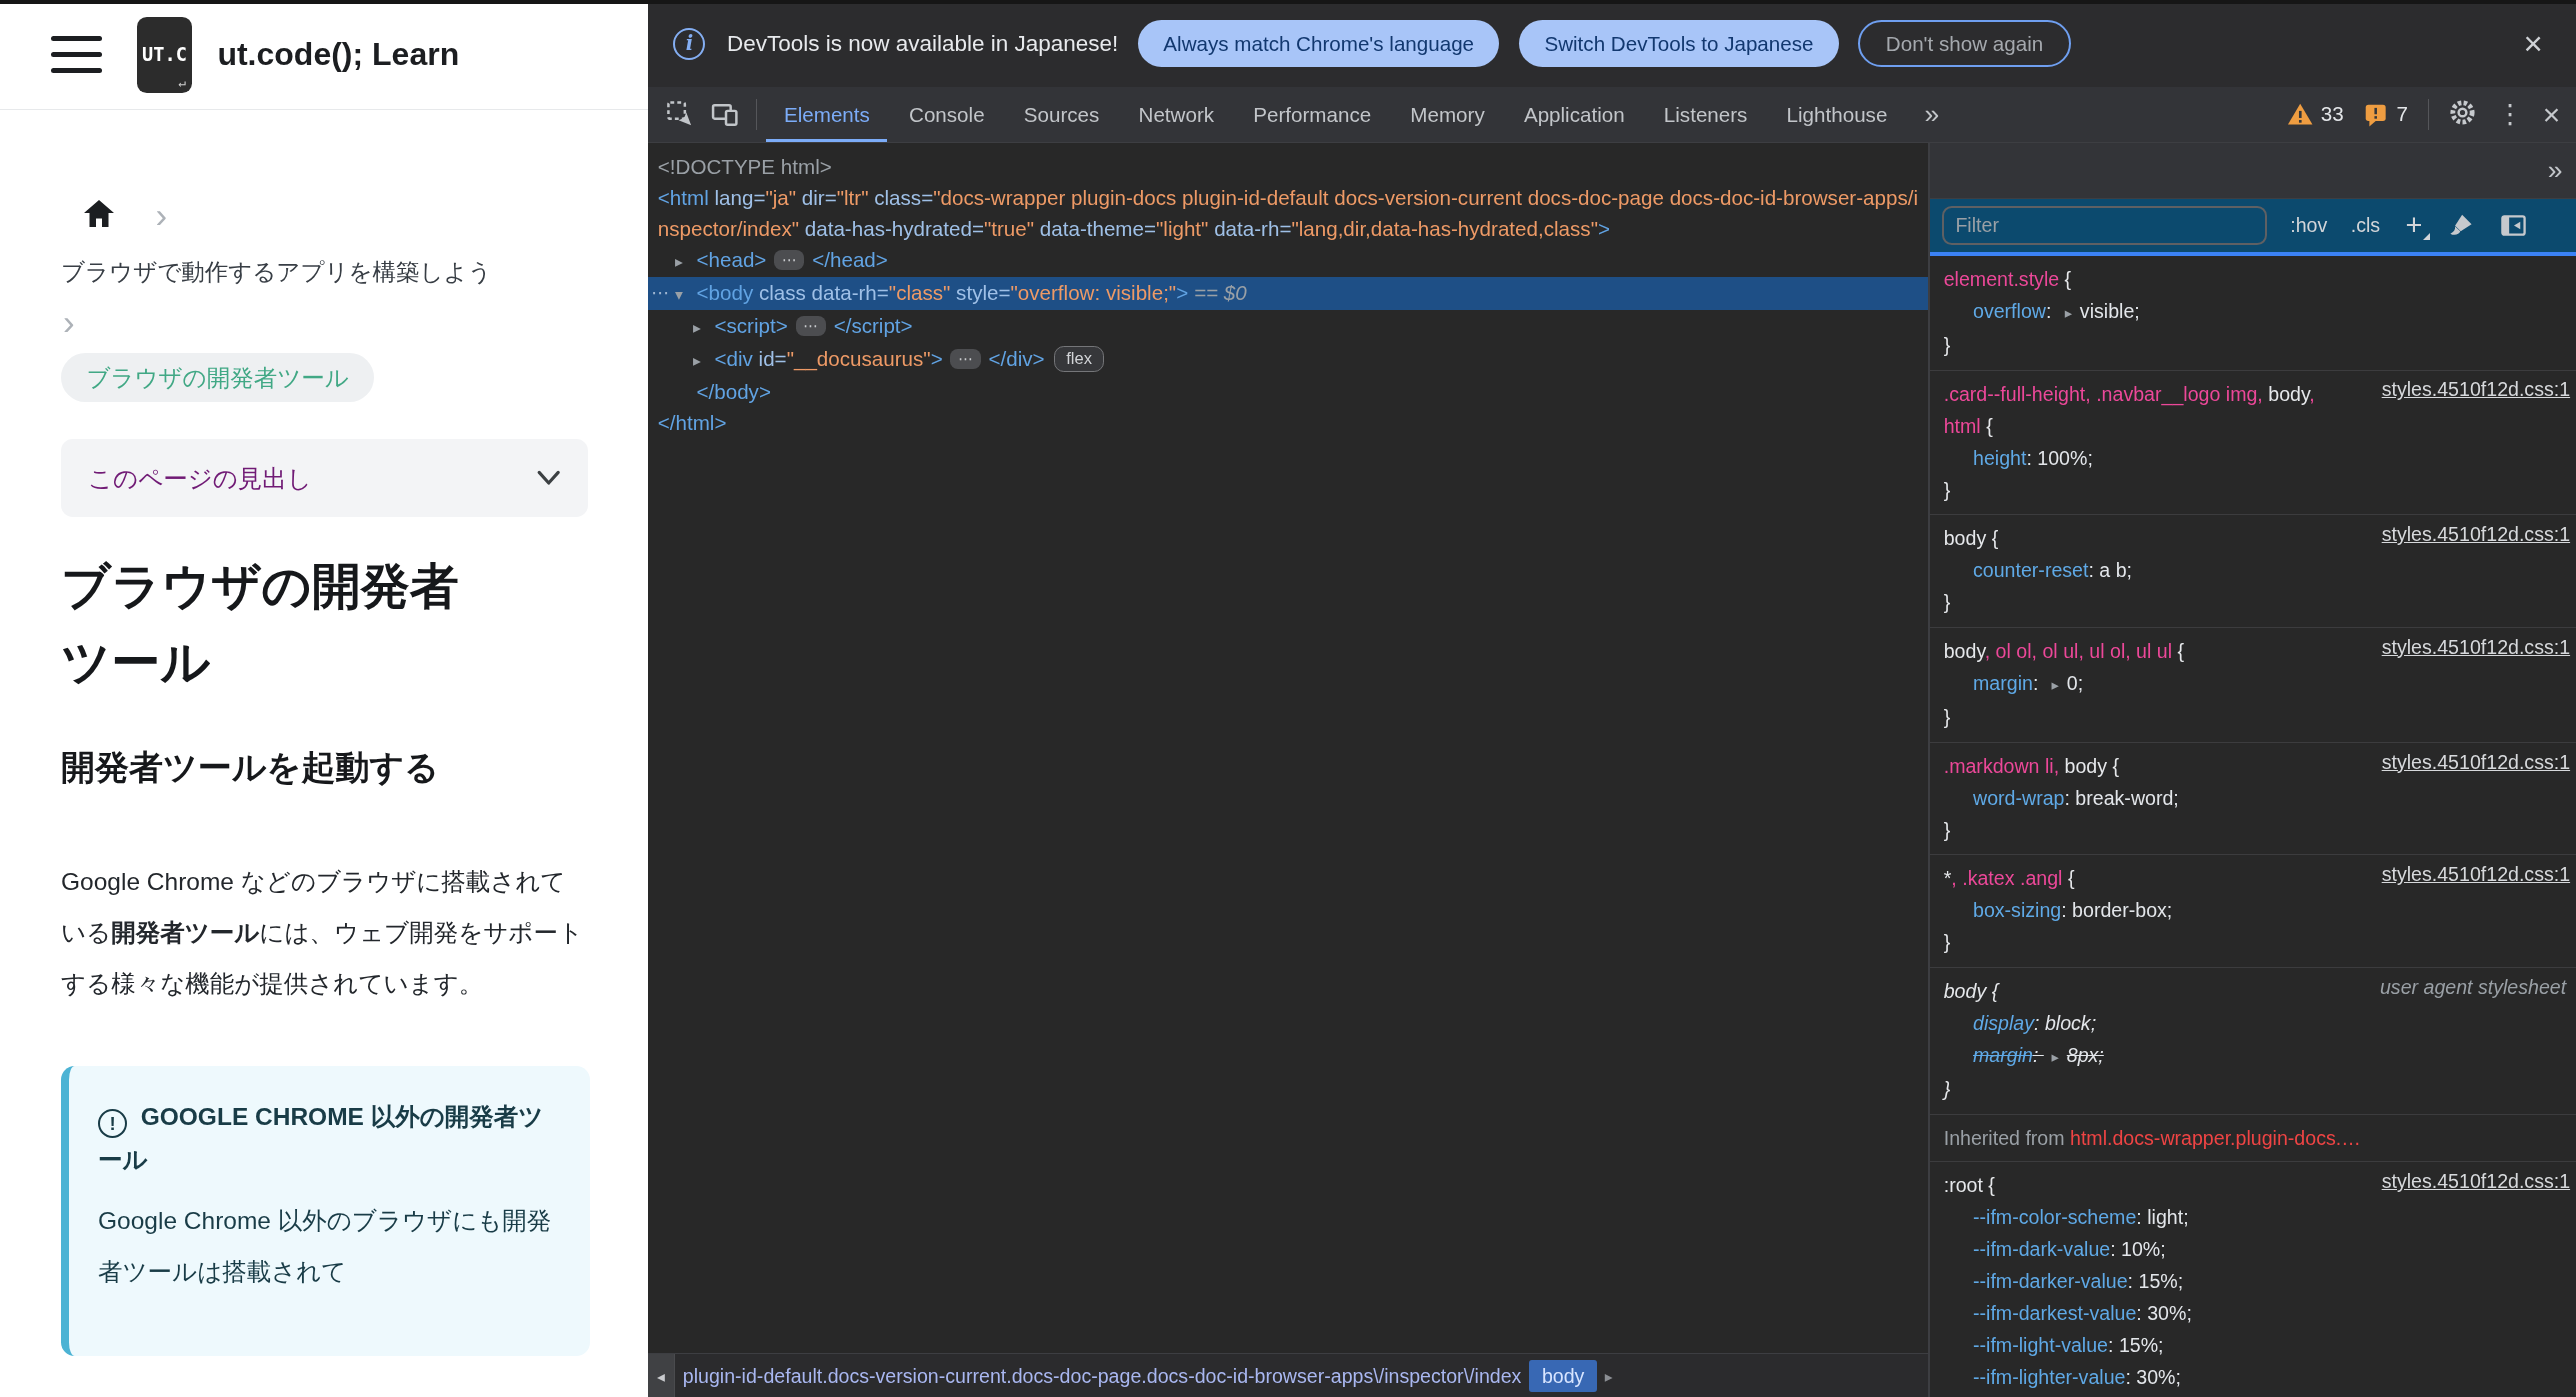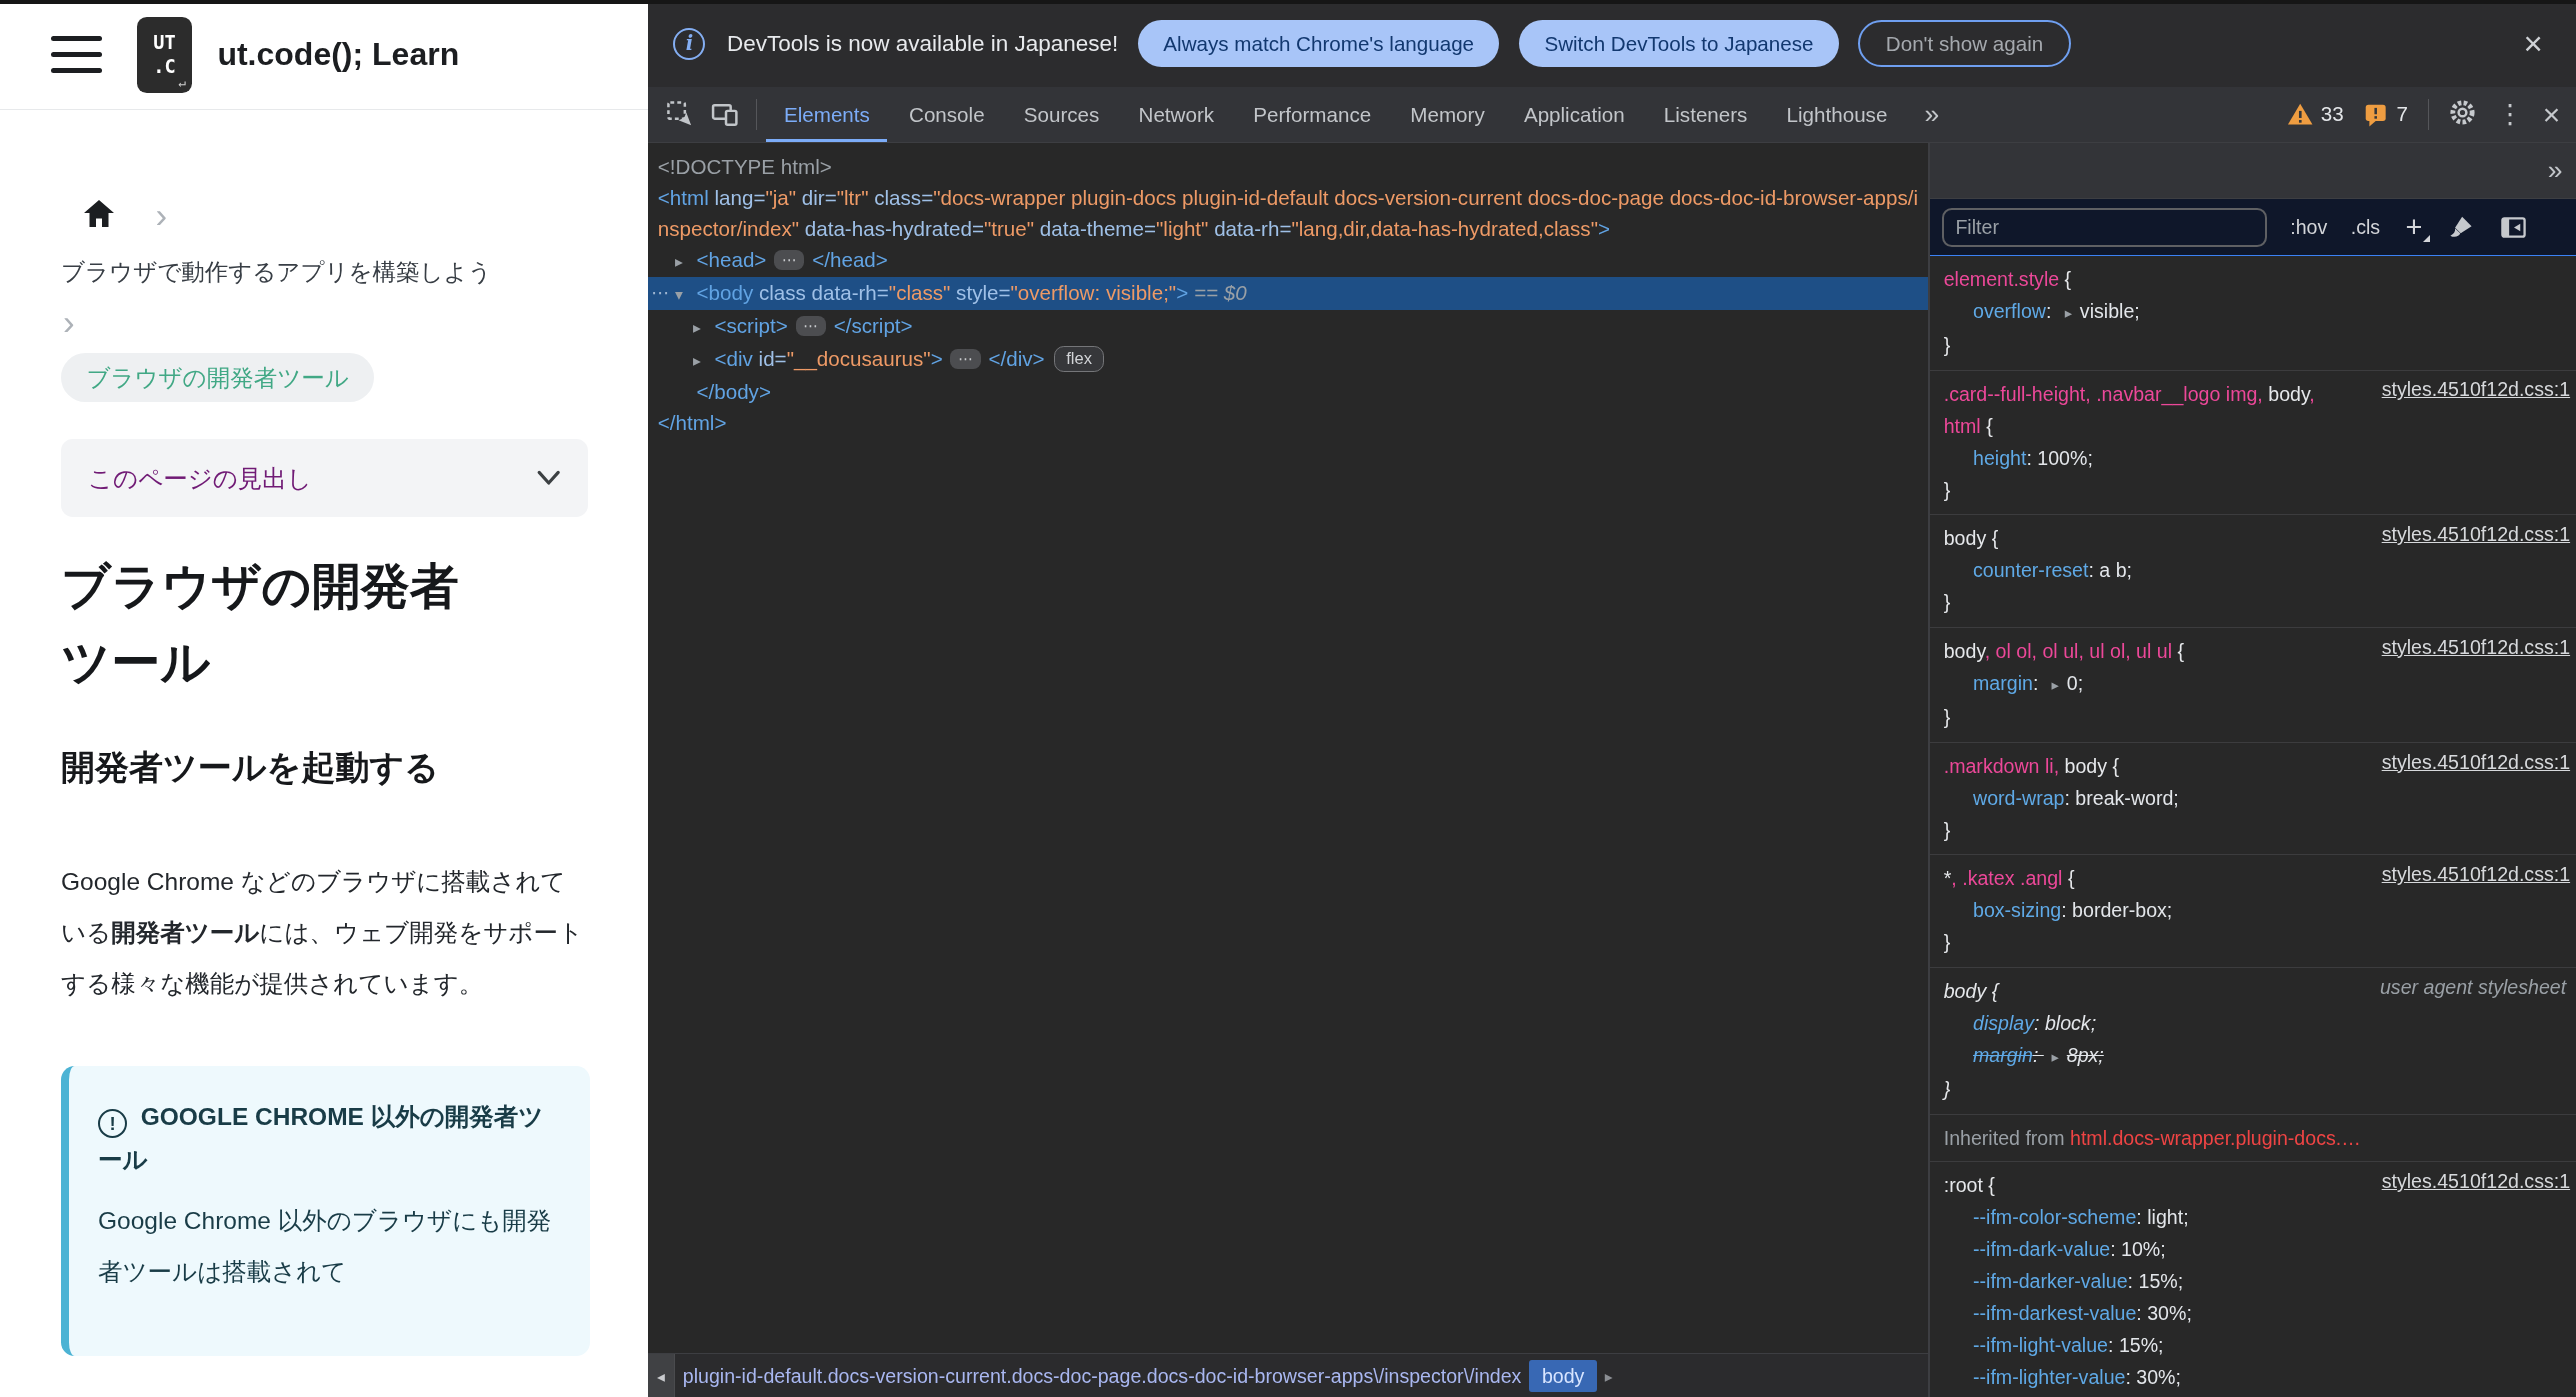--- a/index.html
+++ b/index.html
@@ -6,21 +6,21 @@
   html,body { width:2576px; height:1398px; overflow:hidden; }
   body { font-family:"Liberation Sans","DejaVu Sans",sans-serif; display:flex; position:relative; background:#282828; }
   .topstrip { position:absolute; top:0; left:0; right:0; height:3.9px; background:#161616; z-index:50; }
 
   
   .page { width:648px; background:#fff; height:100%; overflow:hidden; flex:none; }
   .site-header { height:110px; border-bottom:1px solid #e7e9eb; display:flex; align-items:center; padding-left:51px; }
   .hamburger { width:51px; height:37px; display:flex; flex-direction:column; justify-content:space-between; cursor:pointer; }
   .hamburger i { display:block; height:4.9px; background:#1c1e21; border-radius:2.9px; }
   .logo { margin-left:35px; width:55px; height:76px; background:#2c2c2c; border-radius:9.8px; color:#fff;
-          font-family:"DejaVu Sans Mono",monospace; font-weight:bold; font-size:18.6px; display:flex; flex-direction:column;
+          font-family:"DejaVu Sans Mono",monospace; font-weight:bold; font-size:18.6px; display:flex; flex-direction:row;
           align-items:center; justify-content:center; line-height:1.25; position:relative; }
   .logo .ret { position:absolute; right:5.9px; bottom:2px; font-size:12.7px; font-weight:normal; color:#cfcfcf; }
   .brand { margin-left:25.4px; font-size:32px; font-weight:bold; color:#1c1e21; }
   .content { padding:0 61px; }
   .bc-row1 { margin-top:86px; display:flex; align-items:center; gap:39px; padding-left:19.6px; }
   .bc-chev { color:#adb2b8; font-size:35px; line-height:1; }
   .bc-parent { margin-top:23.5px; font-size:23.5px; color:#383e45; line-height:1.4; }
   .bc-chev2 { margin-top:15.7px; padding-left:2px; color:#adb2b8; font-size:35px; line-height:1; }
   .bc-pill { margin-top:13.7px; display:inline-block; background:#eef0f2; color:#41a885; font-size:23.5px;
              padding:8.8px 25.4px; border-radius:25.4px; }
@@ -78,21 +78,21 @@
          font-size:14.7px; line-height:20.6px; vertical-align:2px; cursor:pointer; }
   .badge { display:inline-block; border:1px solid #757679; background:#36373a; color:#d2d4d7; border-radius:9.8px;
            padding:0 10.8px; margin-left:9.8px; font-size:16.6px; line-height:24.5px; vertical-align:2px; cursor:pointer; }
 
   .styles-pane { flex:1; display:flex; flex-direction:column; min-width:0; }
   .styles-tabs { height:56px; background:#333438; border-bottom:1px solid #3d3e42; display:flex; align-items:stretch; padding-left:5.9px; flex:none; }
   .stab { padding:0 16.6px; display:flex; align-items:center; font-size:20.6px; color:#c2c5c9; position:relative; cursor:pointer; white-space:nowrap; }
   .stab.sel { color:#7cacf8; }
   .stab.sel::after { content:""; position:absolute; left:2px; right:2px; bottom:0; height:2.9px; background:#7cacf8; }
   .stab-more { margin-left:auto; display:flex; align-items:center; padding:0 13.7px; font-size:26.4px; color:#c2c5c9; cursor:pointer; }
-  .styles-toolbar { height:57px; border-bottom:1px solid #3b82f6; background:#0f172a; display:flex; align-items:center; padding:0 11.7px; flex:none; }
+  .styles-toolbar { height:57px; border-bottom:4px solid #3b82f6; background:#0c4a6e; display:flex; align-items:center; padding:0 11.7px; flex:none; }
   .filter { width:325px; height:39px; border:2px solid #5f6063; border-radius:9.8px; background:transparent; color:#dfe2e6;
             font-size:19.6px; padding:0 11.7px; outline:none; font-family:inherit; }
   .filter::placeholder { color:#9aa0a6; }
   .tool { color:#d3d5d9; font-size:19.6px; margin-left:23.5px; cursor:pointer; white-space:nowrap; }
   .tool-plus { font-size:29px; position:relative; line-height:1; margin-left:25.4px; }
   .tool-plus::after { content:""; position:absolute; right:-7.8px; bottom:0; border-left:7.8px solid transparent; border-bottom:7.8px solid #d3d5d9; }
   .tool-svg { margin-left:25.4px; display:flex; align-items:center; cursor:pointer; }
 
   .styles-list { flex:1; overflow:hidden; font-size:19.6px; }
   .sec { border-bottom:1px solid #3c3c3e; padding:6.9px 0 8.8px; position:relative; }

